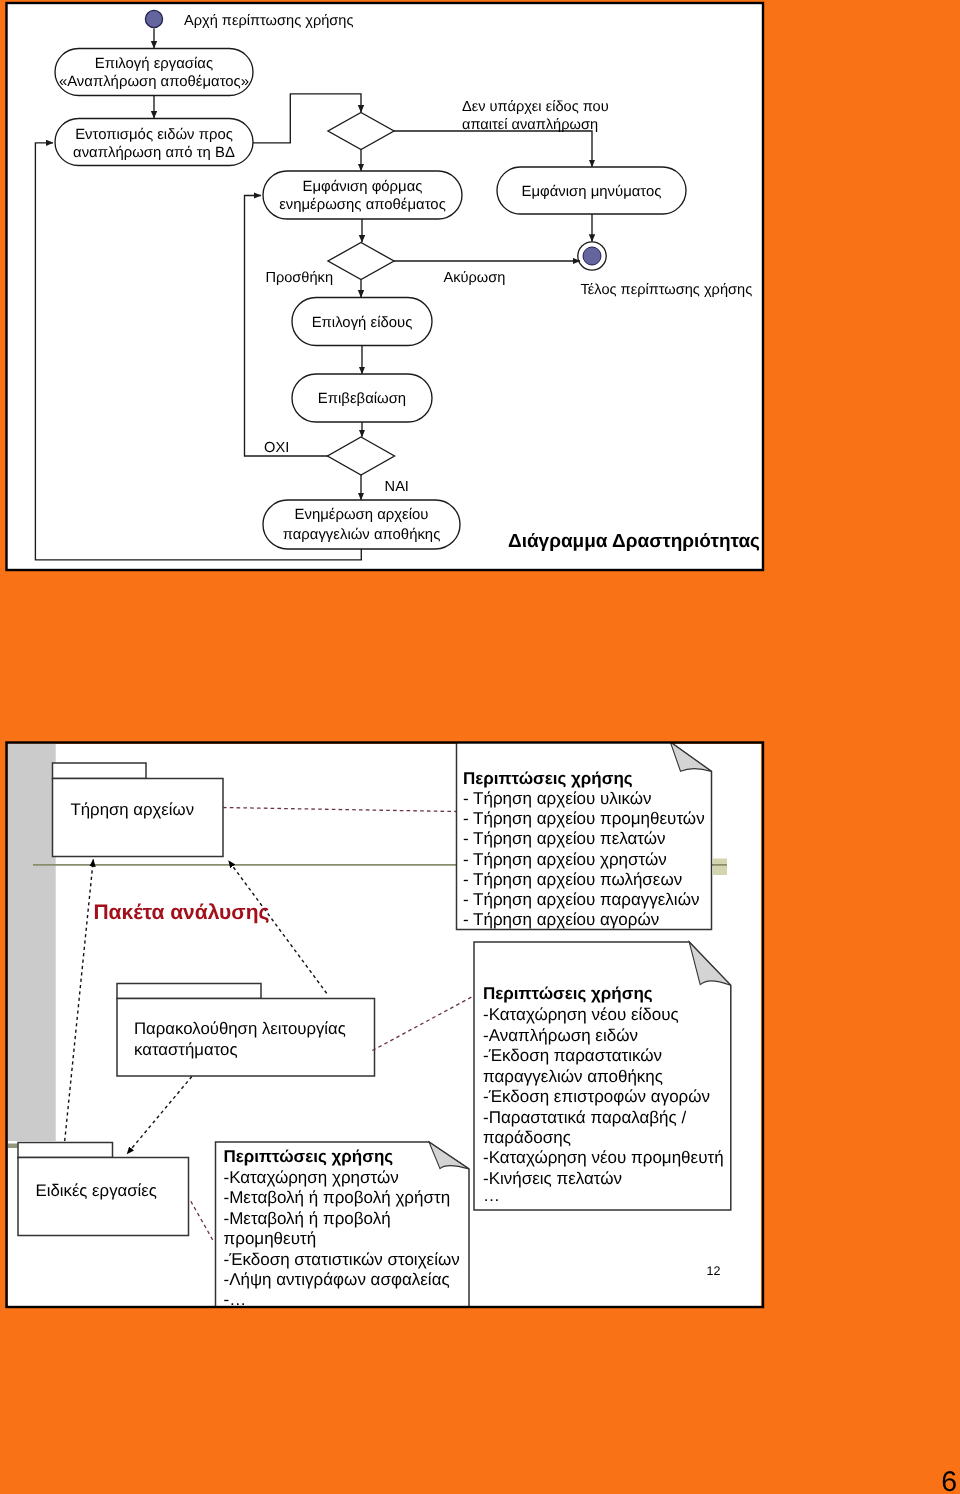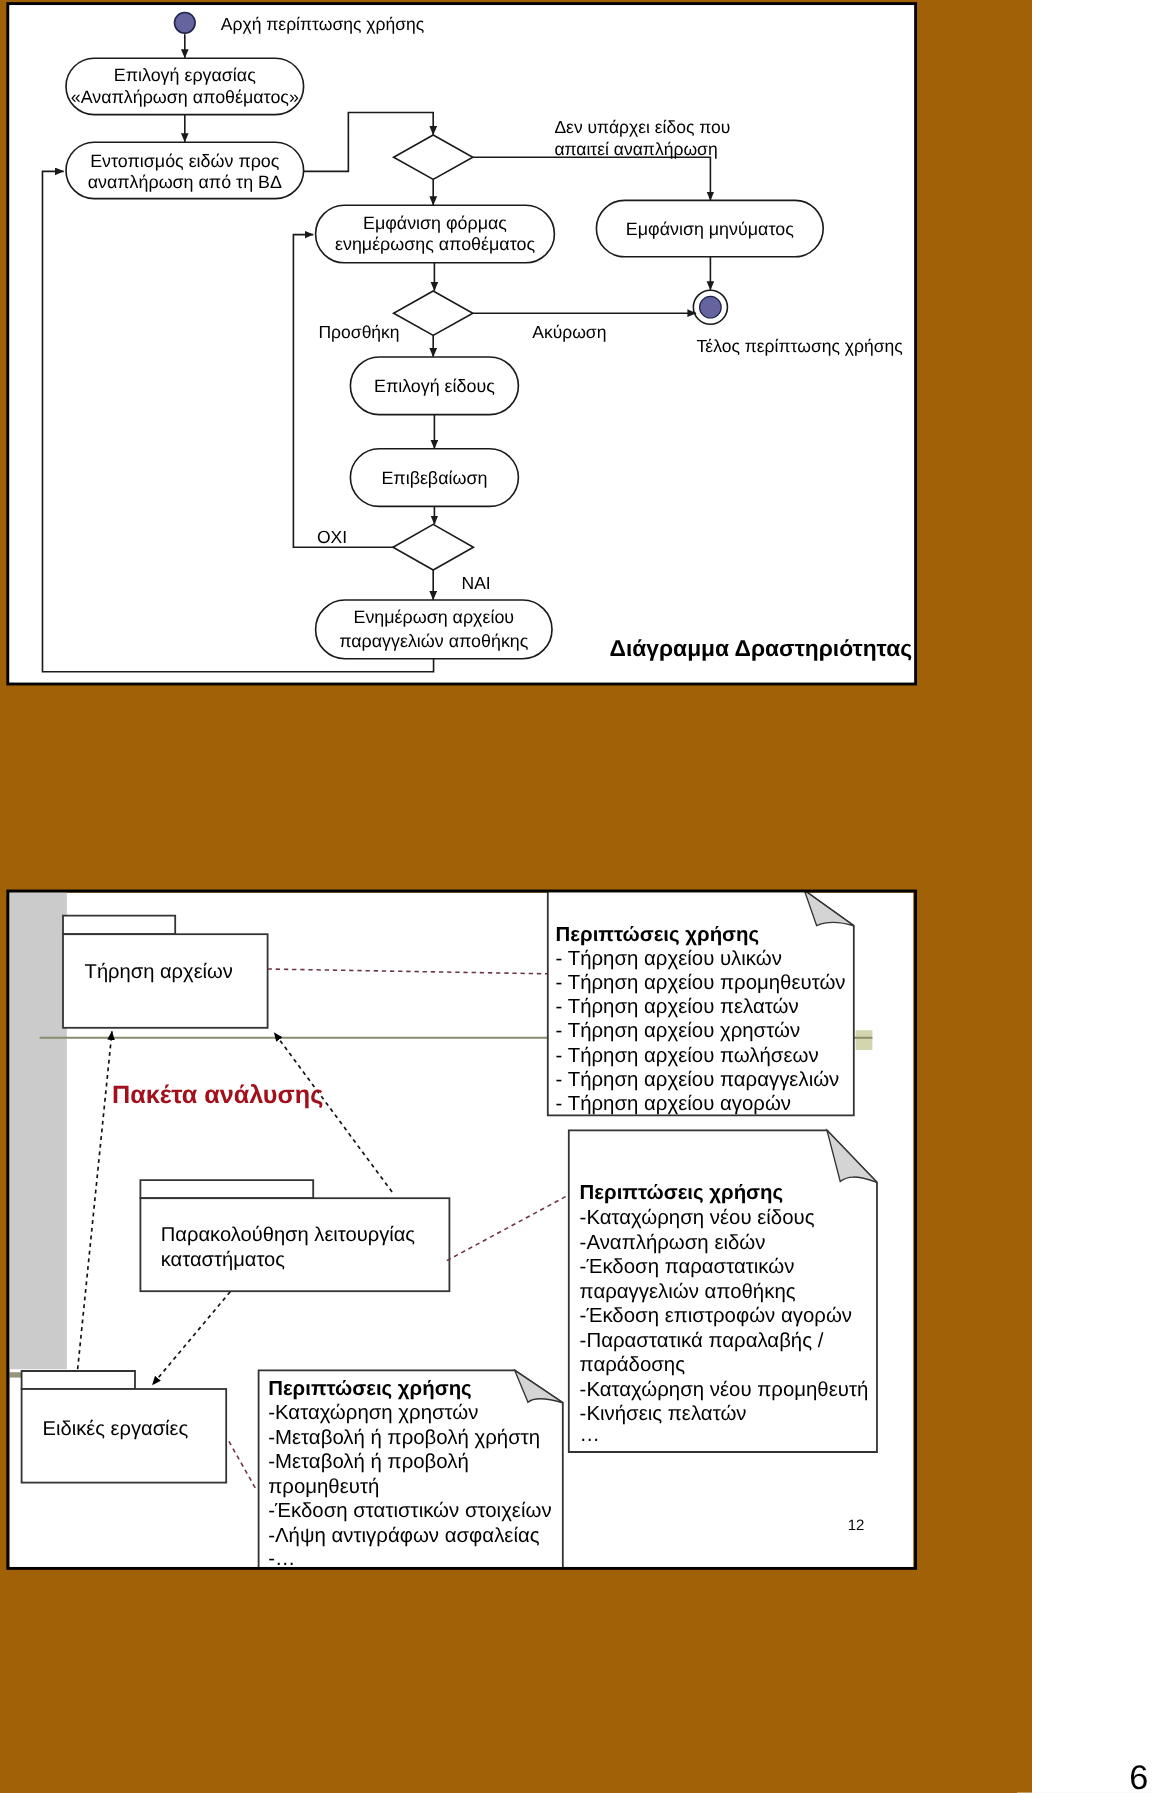--- a/index.html
+++ b/index.html
@@ -1,18 +1,18 @@
 <!DOCTYPE html>
 <html><head>
 <meta charset="utf-8">
 <style>
   html,body{margin:0;padding:0;background:#fff;-webkit-font-smoothing:antialiased;}
   *{-webkit-font-smoothing:antialiased;}
   body{width:960px;height:1494px;font-family:"Liberation Sans",sans-serif;color:#000;overflow:hidden;}
-  #page{position:relative;width:860px;height:1494px;background:#a16207;}
+  #page{position:relative;width:960px;height:1494px;background:#f97316;}
   #diagram{display:block;position:absolute;left:0;top:0;}
   text{font-family:"Liberation Sans",sans-serif;-webkit-font-smoothing:antialiased;}
   svg{shape-rendering:geometricPrecision;text-rendering:geometricPrecision;}
   .act-label{font-size:14.9px;fill:#000;}
   .free-label{font-size:14.6px;fill:#000;}
   .slide-title{font-size:19px;font-weight:bold;fill:#000;}
   .pkg-label{font-size:16.8px;fill:#000;}
   .pkg-title{font-size:21px;font-weight:bold;fill:#A30F1A;}
   .note-title{font-size:17px;font-weight:bold;fill:#000;}
   .note-line{font-size:17px;fill:#000;}

